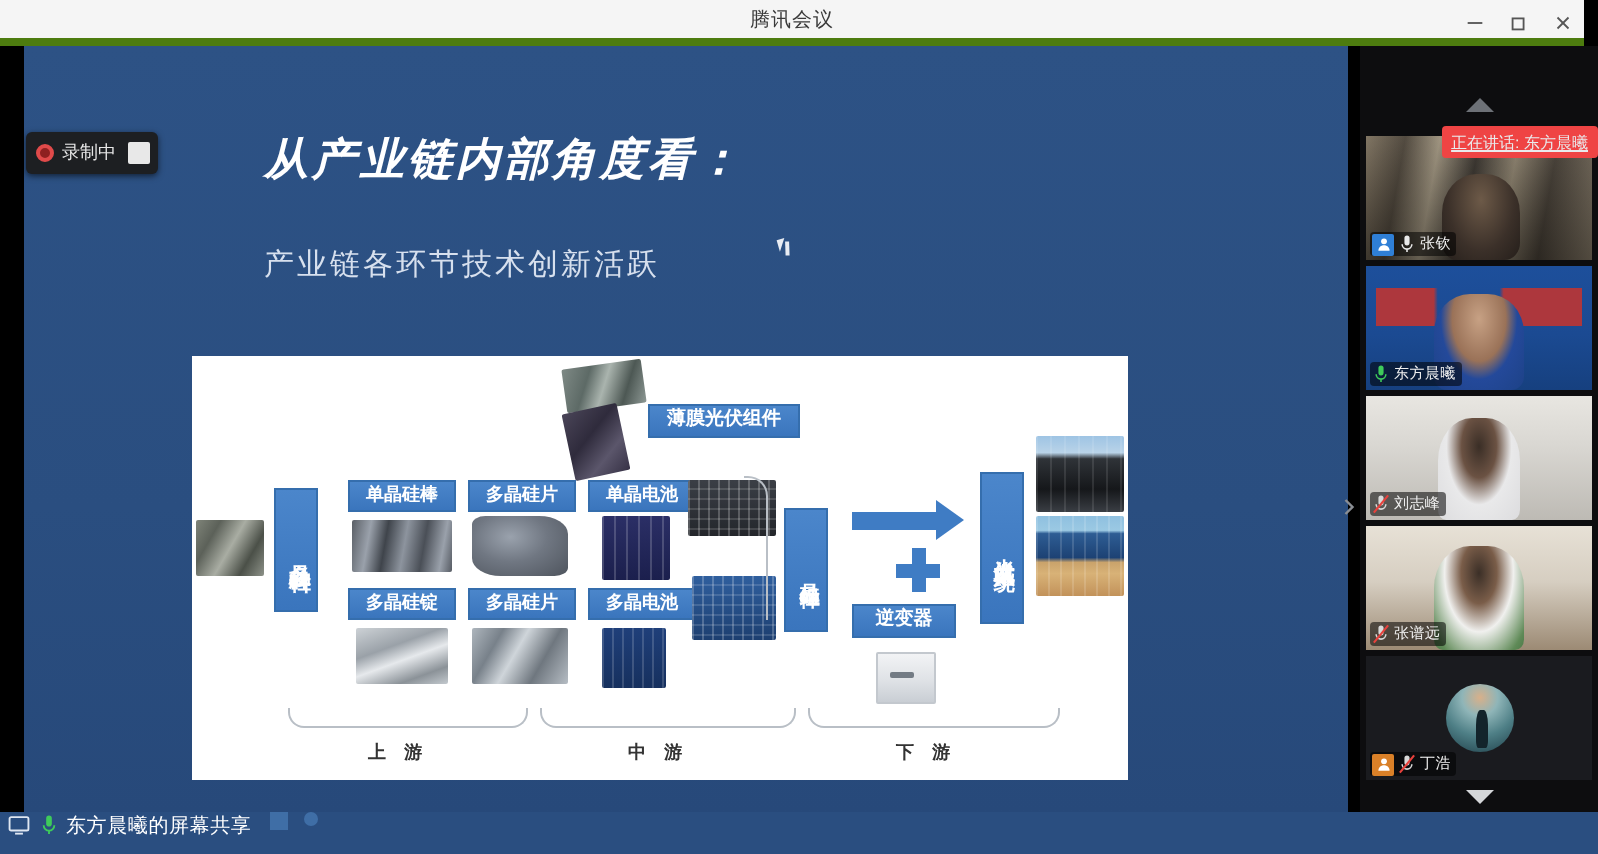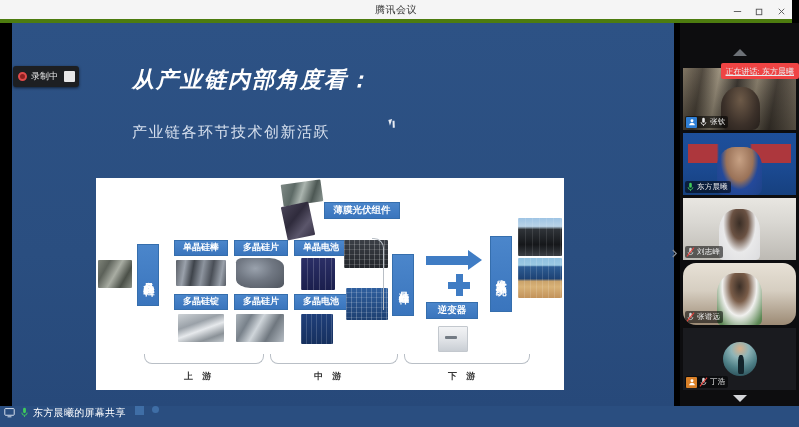--- a/index.html
+++ b/index.html
@@ -449,21 +449,21 @@
           <svg viewBox="0 0 12 14">
               <rect x="4.2" y="1" width="3.6" height="7" rx="1.8" fill="#d9d9d9"></rect>
               <path d="M2.6 7.2a3.4 3.4 0 0 0 6.8 0" fill="none" stroke="#d9d9d9" stroke-width="1.1"></path>
               <line x1="1" y1="13" x2="11" y2="1" stroke="#e8413c" stroke-width="1.5"></line>
             </svg>
         </div>
         <div class="nm">刘志峰</div>
       </div>
     </div>
 
-    <div class="tile" style="top:240px;border-radius:13px;">
+    <div class="tile" style="top:240px;">
       <div class="tile-video v4"></div>
       <div class="nameplate">
         <div class="mic">
           <svg viewBox="0 0 12 14">
               <rect x="4.2" y="1" width="3.6" height="7" rx="1.8" fill="#d9d9d9"></rect>
               <path d="M2.6 7.2a3.4 3.4 0 0 0 6.8 0" fill="none" stroke="#d9d9d9" stroke-width="1.1"></path>
               <line x1="1" y1="13" x2="11" y2="1" stroke="#e8413c" stroke-width="1.5"></line>
             </svg>
         </div>
         <div class="nm">张谱远</div>

